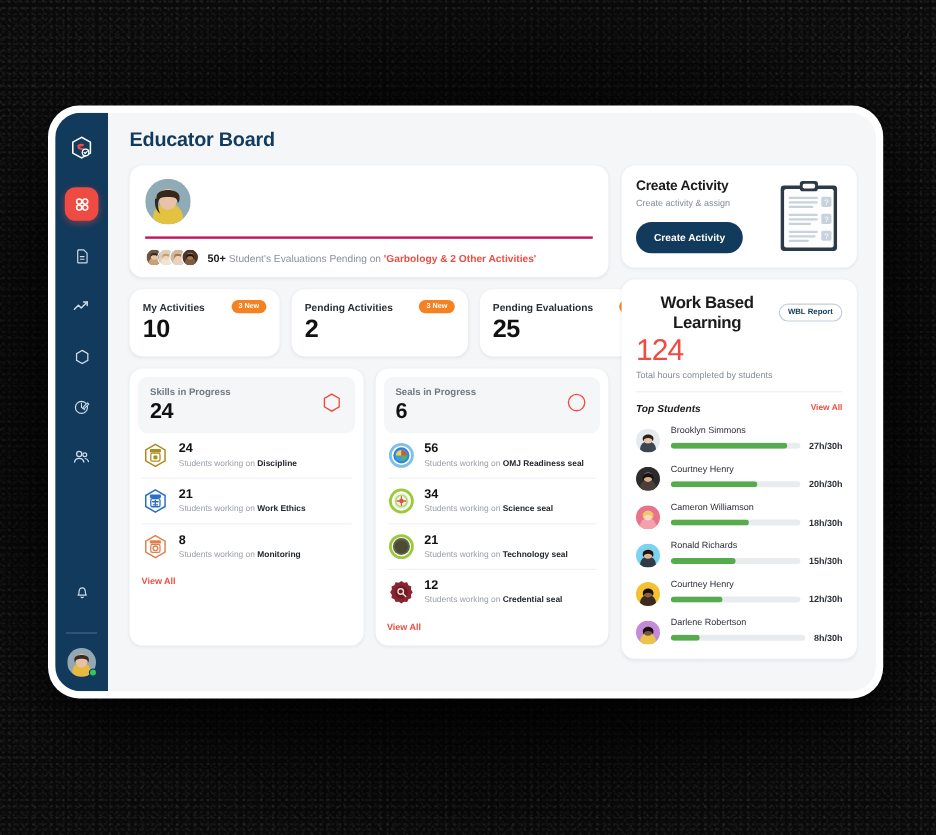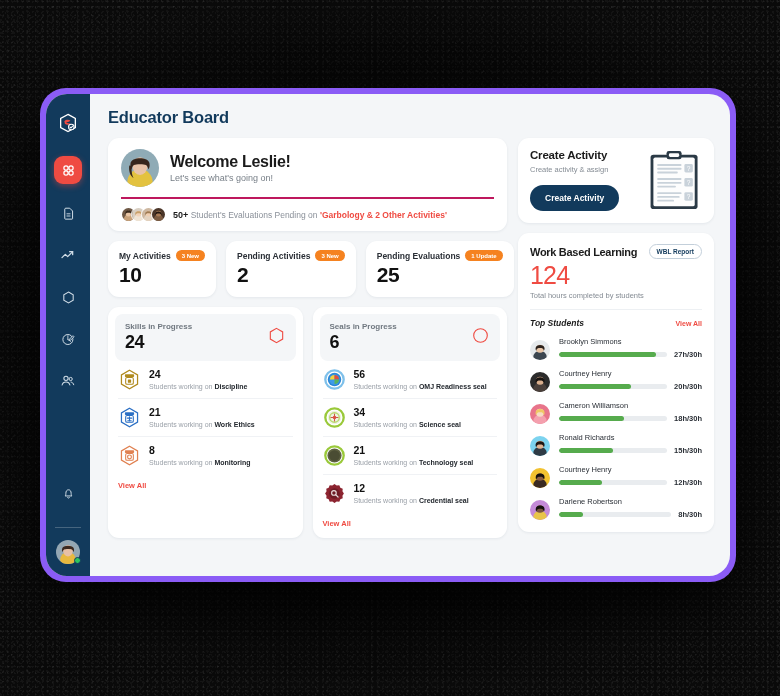--- a/index.html
+++ b/index.html
@@ -31,21 +31,21 @@
     content: "";
     position: absolute; inset: 0;
     background: radial-gradient(ellipse 62% 55% at 50% 48%, rgba(0,0,0,.95) 0%, rgba(0,0,0,.65) 55%, rgba(0,0,0,0) 100%);
   }
 
   
   #device {
     position: absolute;
     left: 40px; top: 88px;
     width: 696px; height: 494px;
-    background: #8b5cf6;
+    background: #ffffff;
     border-radius: 26px;
     padding: 6px;
     box-shadow: 0 26px 60px rgba(0,0,0,.85);
   }
   #screen {
     width: 100%; height: 100%;
     background: #f4f6f8;
     border-radius: 21px;
     overflow: hidden;
     display: flex;
@@ -125,21 +125,21 @@
     border: 1.3px solid #fff; margin-left: -5px; overflow: hidden;
   }
   .avstack .sm:first-child { margin-left: 0; }
   .pend-text { font-size: 8.5px; color: #8a9099; }
   .pend-text b { color: #1b1b1b; font-size: 9px; }
   .pend-link { color: #ef4b42; font-weight: bold; }
 
   
   #stats { display: flex; gap: 10px; margin-bottom: 10px; }
   .stat { flex: 1 1 0; padding: 9px 11px 10px; }
-  .stat-head { display: flex; align-items: center; justify-content: space-between; gap: 5px; }
+  .stat-head { display: flex; align-items: center; justify-content: space-between; gap: 22px; }
   .stat-label { font-size: 8.5px; font-weight: bold; color: #2a2f36; white-space: nowrap; }
   .badge {
     background: #f58220; color: #fff; font-size: 6px; font-weight: bold;
     padding: 2.5px 6px; border-radius: 9px; white-space: nowrap;
   }
   .stat-value { font-size: 21px; font-weight: bold; color: #111; margin-top: 2px; letter-spacing: -.5px; }
 
   
   #prog-row { display: flex; gap: 10px; }
   .prog-card { flex: 1 1 0; padding: 7px 7px 8px; min-width: 0; }
@@ -174,21 +174,21 @@
     background: #123a5c; color: #fff;
     font-size: 8.5px; font-weight: bold;
     padding: 8px 15px; border-radius: 20px;
     border: none; cursor: pointer;
   }
   #clipboard { position: absolute; right: 10px; top: 11px; width: 58px; height: 62px; }
 
   
   #wbl { padding: 11px 12px 10px; }
   .wbl-head { display: flex; align-items: center; justify-content: space-between; }
-  #wbl-title { font-size: 11px; font-weight: bold; color: #1b1b1b; letter-spacing: -.3px; }
+  #wbl-title { font-size: 14px; font-weight: bold; color: #1b1b1b; letter-spacing: -.3px; text-align: center; }
   #wbl-report {
     font-size: 6.5px; font-weight: bold; color: #123a5c;
     border: 1px solid #c3cfda; border-radius: 10px; padding: 3px 7px;
     background: #fff; cursor: pointer; white-space: nowrap;
   }
   #wbl-value { font-size: 25px; font-weight: normal; color: #ef4b42; letter-spacing: -.8px; margin-top: 3px; line-height: 1.05; }
   #wbl-caption { font-size: 7.5px; color: #858c94; margin-top: 3px; }
 
   .hr { height: 1px; background: #edf0f3; margin: 9px 0 8px; }
 
@@ -307,24 +307,20 @@
         <div id="welcome" class="card">
           <div class="welcome-top">
             <div class="welcome-av">
               <svg class="av-img" viewBox="0 0 60 60" preserveAspectRatio="xMidYMid slice">
                 <rect width="60" height="60" fill="#8fabb6"></rect>
                 <circle cx="30" cy="52" r="20" fill="#e3c23f"></circle>
                 <ellipse cx="30" cy="27" rx="12" ry="14" fill="#e8c3a8"></ellipse>
                 <path d="M15 23c1-11 29-11 30 0 1 7-2 9-2 9-1-7-4-8-13-8s-12 1-13 8c0 0-3-2-2-9z" fill="#37261c"></path>
                 <path d="M17 27c-1 9 1 16 3 19-6-4-8-12-7-20z" fill="#37261c"></path>
               </svg>
-            </div>
-            <div>
-              <div id="welcome-title">Welcome Leslie!</div>
-              <div id="welcome-sub">Let's see what's going on!</div>
             </div>
           </div>
           <div class="welcome-bot">
             <div class="avstack">
               <div class="sm">
                 <svg class="av-img" viewBox="0 0 20 20" preserveAspectRatio="xMidYMid slice">
                   <rect width="20" height="20" fill="#6d5744"></rect>
                       <circle cx="10" cy="17" r="7" fill="#c9a27a"></circle>
                   <circle cx="10" cy="8.5" r="4.4" fill="#e9c5a4"></circle>
                       <path d="M5 7c1-4 9-4 10 0 .4 2-.6 3-.6 3-.6-2-1.8-2.6-4.4-2.6S6 8 5.6 10c0 0-1-1-.6-3z" fill="#3a2a1c"></path>

